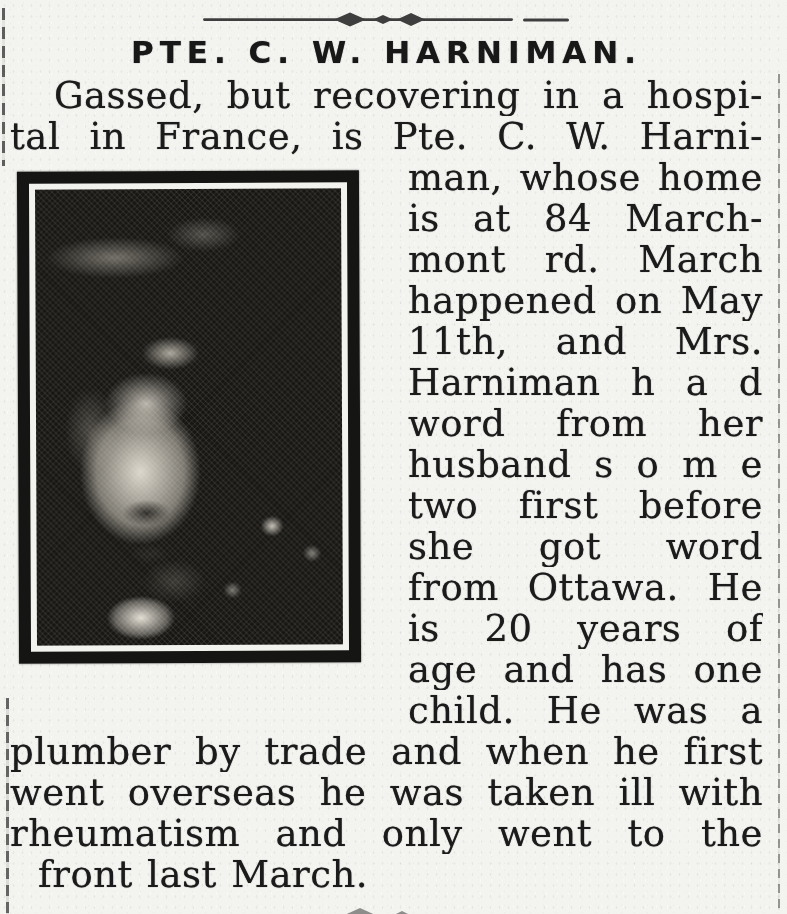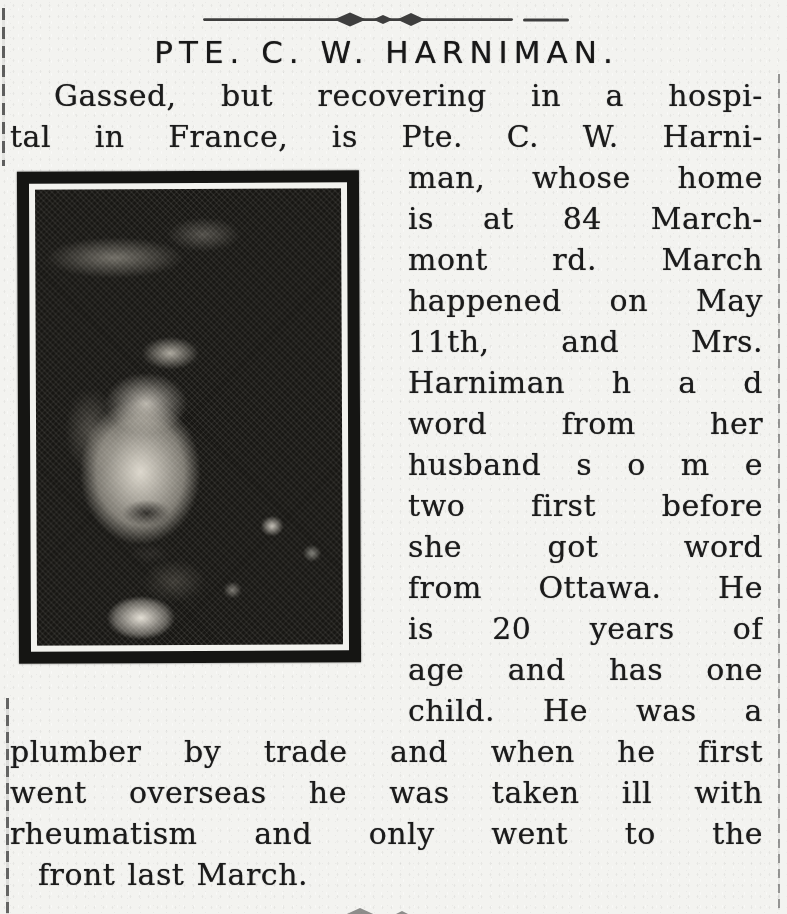--- a/index.html
+++ b/index.html
@@ -51,33 +51,33 @@
   }
   .rule-right {
     position: absolute; right: 7px; top: 74px; width: 2px; height: 836px;
     background: repeating-linear-gradient(to bottom,
       rgba(55,55,55,0.5) 0 9px, rgba(55,55,55,0.07) 9px 15px);
   }
 
   
   .headline {
     font-family: "DejaVu Sans", sans-serif;
-    font-weight: normal;
+    font-weight: bold;
     font-size: 31px;
     letter-spacing: 6px;
     text-align: center;
     margin: 6px 0 5px 0;
     color: #181818;
     text-shadow: 0 0 1px rgba(20,20,20,0.65);
     filter: blur(0.2px);
   }
 
   
   .article {
-    font-size: 30px;
+    font-size: 37px;
     line-height: 41px;
     letter-spacing: 0.5px;
     word-spacing: 2px;
     color: #1b1b1b;
     text-shadow: 0 0 0.9px rgba(25,25,25,0.7);
     filter: blur(0.15px);
   }
   .line {
     text-align: justify;
     text-align-last: justify;

